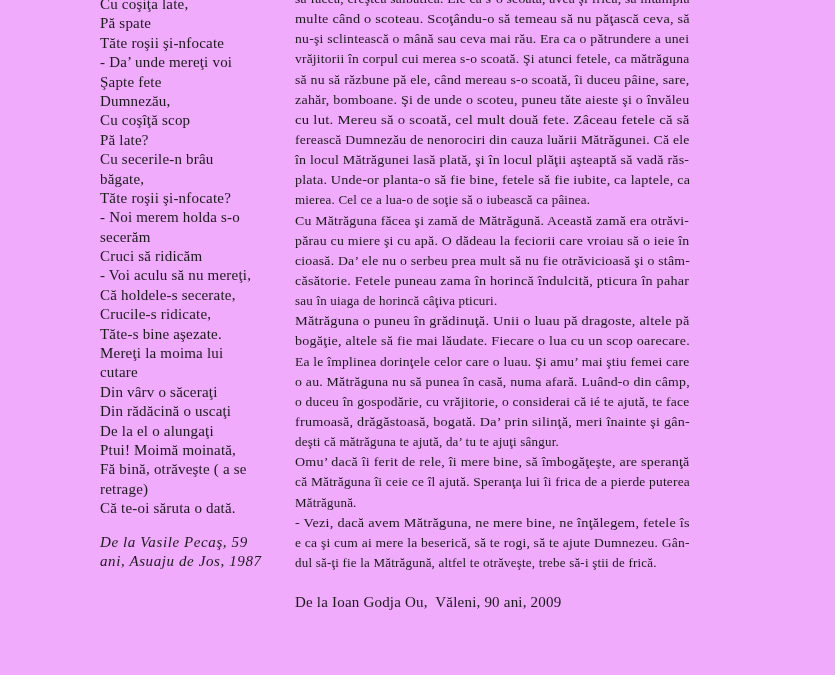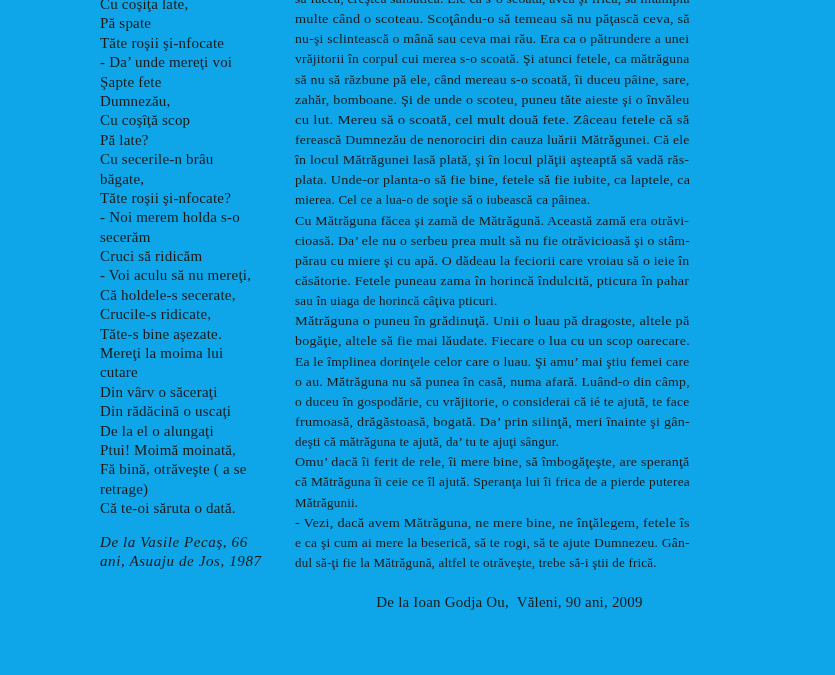--- a/index.html
+++ b/index.html
@@ -4,21 +4,21 @@
 <style>
   html, body {
     margin: 0;
     padding: 0;
     background: #ffffff;
   }
   .page {
     position: relative;
     width: 835px;
     height: 675px;
-    background: #0ea5e9;
+    background: #f0abfc;
     overflow: hidden;
     font-family: "Liberation Serif", "DejaVu Serif", serif;
     color: #1b1b1b;
   }
   
   .col-left {
     position: absolute;
     left: 100px;
     top: -5px;
     width: 195px;
@@ -53,21 +53,21 @@
   }
   .p-line .fit {
     display: inline-block;
     transform-origin: left center;
     white-space: nowrap;
   }
   .right-attr {
     margin-top: 19px;
     font-size: 15px;
     line-height: 20px;
-    text-align: center;
+    text-align: left;
     padding-right: 24px;
     letter-spacing: 0.2px;
   }
 </style>
 </head>
 <body>
 
 <div class="page">
 
   <div class="col-left">
@@ -94,53 +94,53 @@
         <div class="verse-line">cutare</div>
         <div class="verse-line">Din vârv o săceraţi</div>
         <div class="verse-line">Din rădăcină o uscaţi</div>
         <div class="verse-line">De la el o alungaţi</div>
         <div class="verse-line">Ptui! Moimă moinată,</div>
         <div class="verse-line">Fă bină, otrăveşte ( a se</div>
         <div class="verse-line">retrage)</div>
         <div class="verse-line">Că te-oi săruta o dată.</div>
       </div>
     <div class="left-attr" id="left-attr">
-        <div class="verse-line">De la Vasile Pecaş, 66</div>
+        <div class="verse-line">De la Vasile Pecaş, 59</div>
         <div class="verse-line">ani, Asuaju de Jos, 1987</div>
       </div>
   </div>
 
   <div class="col-right">
     <div id="prose-paragraphs">
         <div class="p-line"><span class="fit" style="transform: scaleX(1.04861);">să facea, creştea sălbatică. Ele ca s-o scoată, avea şi frică, să întâmpla</span></div>
         <div class="p-line"><span class="fit" style="transform: scaleX(1.09951);">multe când o scoteau. Scoţându-o să temeau să nu păţască ceva, să</span></div>
         <div class="p-line"><span class="fit" style="transform: scaleX(1.05594);">nu-şi sclintească o mână sau ceva mai rău. Era ca o pătrundere a unei</span></div>
         <div class="p-line"><span class="fit" style="transform: scaleX(1.03899);">vrăjitorii în corpul cui merea s-o scoată. Şi atunci fetele, ca mătrăguna</span></div>
         <div class="p-line"><span class="fit" style="transform: scaleX(1.06338);">să nu să răzbune pă ele, când mereau s-o scoată, îi duceu pâine, sare,</span></div>
         <div class="p-line"><span class="fit" style="transform: scaleX(1.07857);">zahăr, bomboane. Şi de unde o scoteu, puneu tăte aieste şi o învăleu</span></div>
         <div class="p-line"><span class="fit" style="transform: scaleX(1.13534);">cu lut. Mereu să o scoată, cel mult două fete. Zâceau fetele că să</span></div>
         <div class="p-line"><span class="fit" style="transform: scaleX(1.05594);">ferească Dumnezău de nenorociri din cauza luării Mătrăgunei. Că ele</span></div>
         <div class="p-line"><span class="fit" style="transform: scaleX(1.07601);">în locul Mătrăgunei lasă plată, şi în locul plăţii aşteaptă să vadă răs-</span></div>
         <div class="p-line"><span class="fit" style="transform: scaleX(1.08115);">plata. Unde-or planta-o să fie bine, fetele să fie iubite, ca laptele, ca</span></div>
         <div class="p-line"><span class="fit">mierea. Cel ce a lua-o de soţie să o iubească ca pâinea.</span></div>
         <div class="p-line"><span class="fit" style="transform: scaleX(1.06338);">Cu Mătrăguna făcea şi zamă de Mătrăgună. Această zamă era otrăvi-</span></div>
+        <div class="p-line"><span class="fit" style="transform: scaleX(1.06588);">părau cu miere şi cu apă. O dădeau la feciorii care vroiau să o ieie în</span></div>
         <div class="p-line"><span class="fit" style="transform: scaleX(1.05841);">cioasă. Da’ ele nu o serbeu prea mult să nu fie otrăvicioasă şi o stâm-</span></div>
-        <div class="p-line"><span class="fit" style="transform: scaleX(1.06588);">părau cu miere şi cu apă. O dădeau la feciorii care vroiau să o ieie în</span></div>
         <div class="p-line"><span class="fit" style="transform: scaleX(1.08894);">căsătorie. Fetele puneau zama în horincă îndulcită, pticura în pahar</span></div>
         <div class="p-line"><span class="fit">sau în uiaga de horincă câţiva pticuri.</span></div>
         <div class="p-line"><span class="fit" style="transform: scaleX(1.10219);">Mătrăguna o puneu în grădinuţă. Unii o luau pă dragoste, altele pă</span></div>
         <div class="p-line"><span class="fit" style="transform: scaleX(1.08373);">bogăţie, altele să fie mai lăudate. Fiecare o lua cu un scop oarecare.</span></div>
         <div class="p-line"><span class="fit" style="transform: scaleX(1.04619);">Ea le împlinea dorinţele celor care o luau. Şi amu’ mai ştiu femei care</span></div>
         <div class="p-line"><span class="fit" style="transform: scaleX(1.06338);">o au. Mătrăguna nu să punea în casă, numa afară. Luând-o din câmp,</span></div>
         <div class="p-line"><span class="fit" style="transform: scaleX(1.04378);">o duceu în gospodărie, cu vrăjitorie, o considerai că ié te ajută, te face</span></div>
         <div class="p-line"><span class="fit" style="transform: scaleX(1.09157);">frumoasă, drăgăstoasă, bogată. Da’ prin silinţă, meri înainte şi gân-</span></div>
         <div class="p-line"><span class="fit">deşti că mătrăguna te ajută, da’ tu te ajuţi sângur.</span></div>
         <div class="p-line"><span class="fit" style="transform: scaleX(1.08115);">Omu’ dacă îi ferit de rele, îi mere bine, să îmbogăţeşte, are speranţă</span></div>
         <div class="p-line"><span class="fit" style="transform: scaleX(1.03189);">că Mătrăguna îi ceie ce îl ajută. Speranţa lui îi frica de a pierde puterea</span></div>
-        <div class="p-line"><span class="fit">Mătrăgunii.</span></div>
+        <div class="p-line"><span class="fit">Mătrăgună.</span></div>
         <div class="p-line"><span class="fit" style="transform: scaleX(1.09951);">- Vezi, dacă avem Mătrăguna, ne mere bine, ne înţălegem, fetele îs</span></div>
         <div class="p-line"><span class="fit" style="transform: scaleX(1.04619);">e ca şi cum ai mere la beserică, să te rogi, să te ajute Dumnezeu. Gân-</span></div>
         <div class="p-line"><span class="fit">dul să-ţi fie la Mătrăgună, altfel te otrăveşte, trebe să-i ştii de frică.</span></div>
       </div>
     <div class="right-attr">De la Ioan Godja Ou,&nbsp; Văleni, 90 ani, 2009</div>
   </div>
 
 </div>
 
 </body></html>

